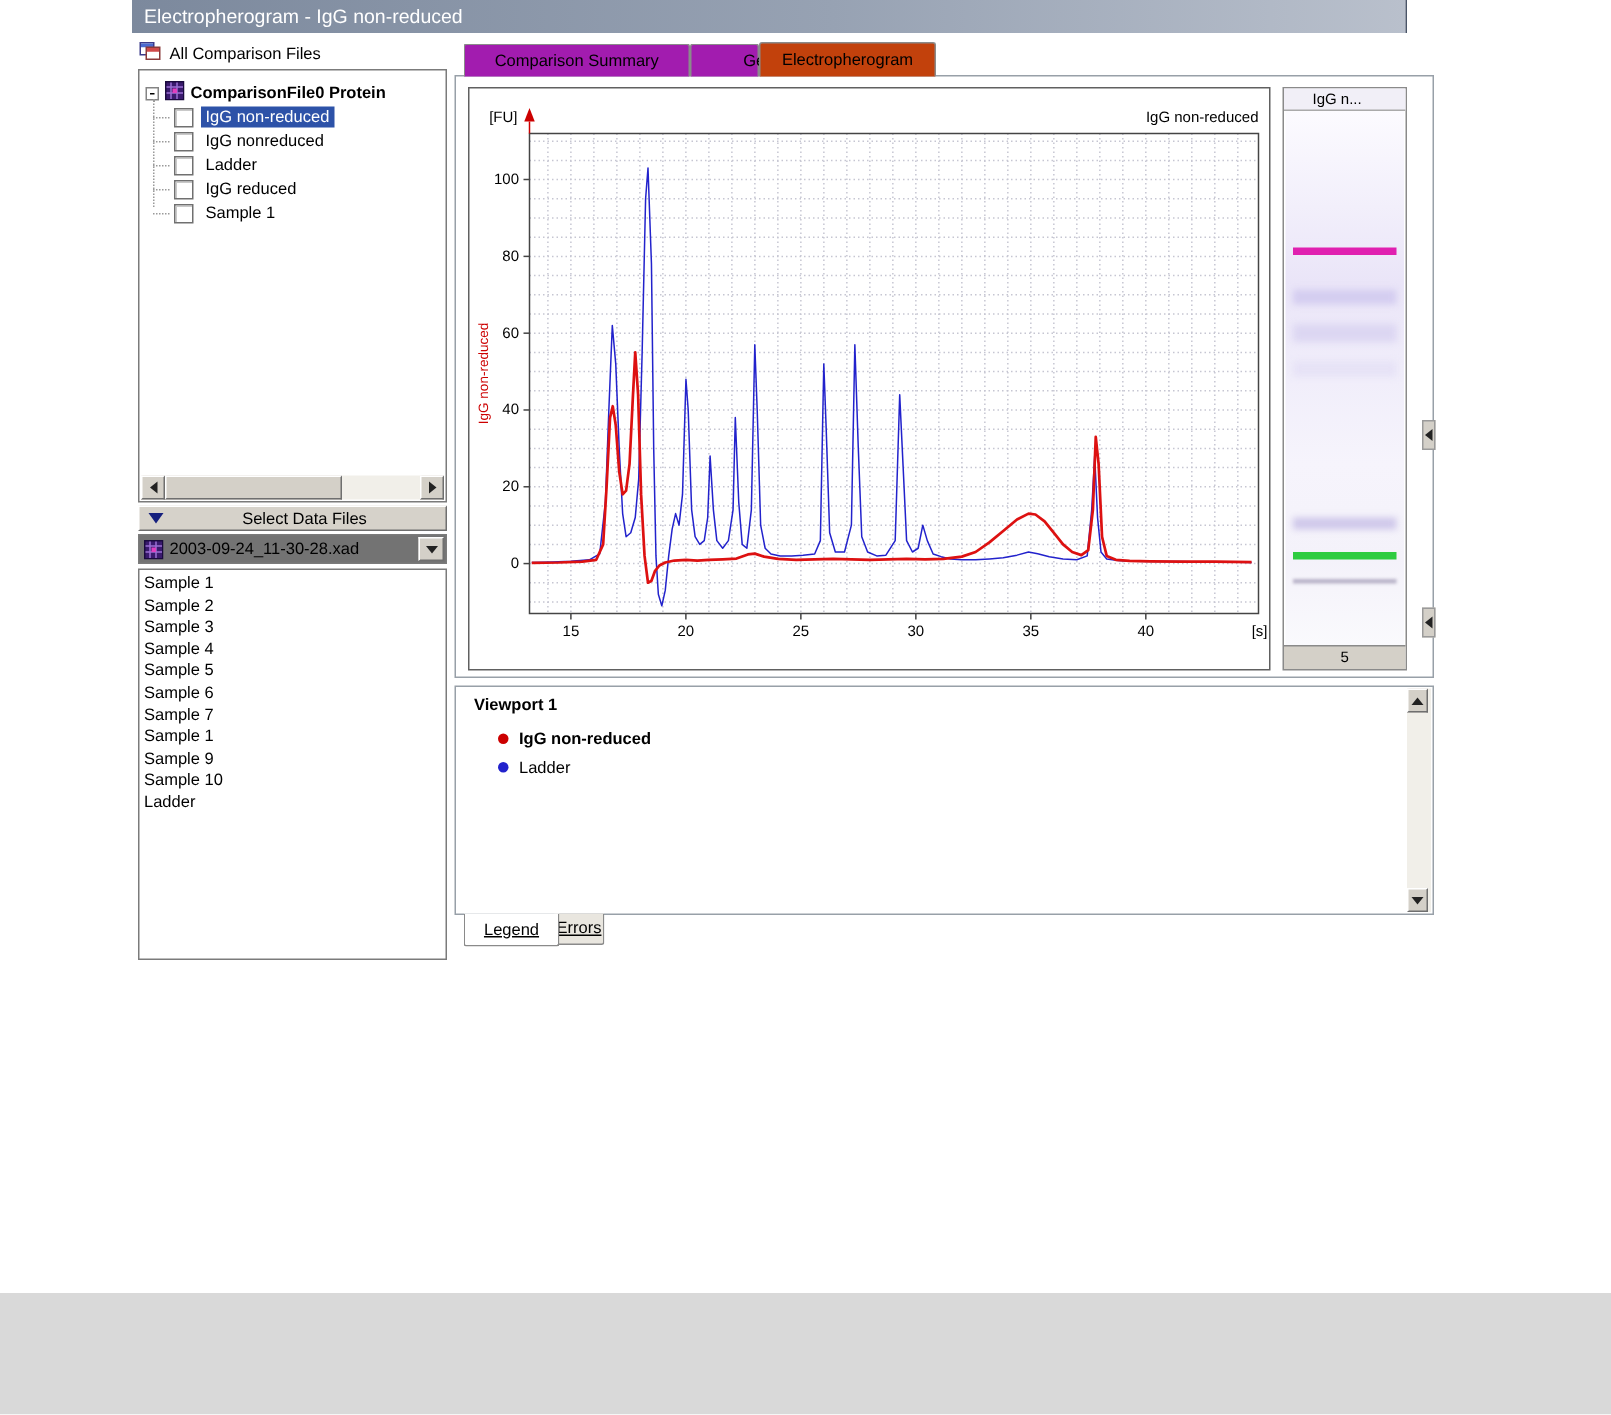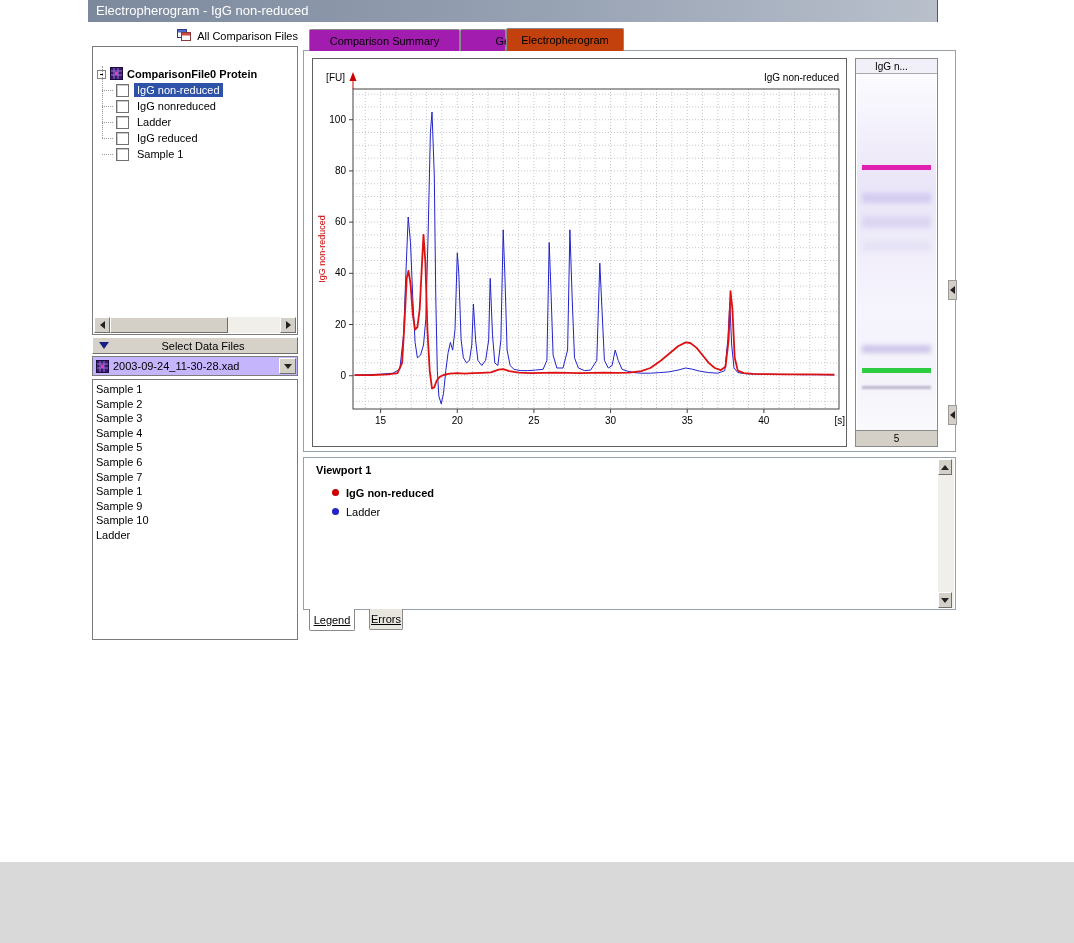--- a/index.html
+++ b/index.html
@@ -5,43 +5,43 @@
   *{margin:0;padding:0;box-sizing:border-box;}
   html,body{width:1074px;height:943px;}
   body{background:#fff;font-family:"Liberation Sans",sans-serif;position:relative;overflow:hidden;color:#000;}
 
   
   .titlebar{position:absolute;left:88px;top:0;width:850px;height:22px;
     background:linear-gradient(90deg,#7c899d 0%,#97a2b3 55%,#b9c0cc 100%);
     color:#fff;font-size:13px;line-height:22px;padding-left:8px;border-right:1px solid #4a5568;white-space:nowrap;}
 
   
-  .acf-header{position:absolute;left:92px;top:27px;width:206px;height:18px;display:flex;align-items:center;gap:5px;font-size:11px;justify-content:flex-end;}
+  .acf-header{position:absolute;left:92px;top:27px;width:206px;height:18px;display:flex;align-items:center;gap:5px;font-size:11px;}
   .tree-box{position:absolute;left:92px;top:46px;width:206px;height:289px;background:#fff;border:1px solid #7b7b7b;}
-  .tree-inner{position:absolute;left:1px;right:1px;top:1px;bottom:17px;overflow:hidden;padding-top:18px;}
+  .tree-inner{position:absolute;left:1px;right:1px;top:1px;bottom:17px;overflow:hidden;padding-top:6px;}
   .tree-root-row{display:flex;align-items:center;height:16px;gap:4px;padding-left:3px;font-weight:bold;font-size:11px;white-space:nowrap;overflow:hidden;}
   .expander{width:9px;height:9px;border:1px solid #848484;background:#fff;position:relative;flex:0 0 auto;}
   .expander i{position:absolute;left:2px;right:2px;top:3px;height:1px;background:#000;}
   .tree-vline{position:absolute;left:8px;top:18px;height:72px;border-left:1px dotted #9a9a9a;}
   .tree-row{display:flex;align-items:center;height:16px;gap:5px;padding-left:22px;font-size:11px;position:relative;white-space:nowrap;}
   .tree-row::before{content:"";position:absolute;left:8px;top:8px;width:11px;border-top:1px dotted #9a9a9a;}
   .checkbox{width:13px;height:13px;background:#fff;border:1px solid #707070;box-shadow:inset 1px 1px 0 #c9c9c9;flex:0 0 auto;}
   .tree-label{padding:0 3px;line-height:14px;}
   .tree-label.selected{background:#2d52a8;color:#fff;}
 
   .hscroll{position:absolute;left:1px;right:1px;bottom:1px;height:16px;background:#f1efe9;display:flex;align-items:stretch;}
   .sb-btn{width:16px;background:#d4d0c8;border:1px solid;border-color:#fff #6f6f6f #6f6f6f #fff;display:flex;align-items:center;justify-content:center;flex:0 0 auto;}
   .sb-thumb{width:118px;background:#d4d0c8;border:1px solid;border-color:#fff #6f6f6f #6f6f6f #fff;flex:0 0 auto;}
   .sb-spacer{flex:1;}
 
   .sdf-header{position:absolute;left:92px;top:337px;width:206px;height:17px;background:#d6d2ca;border:1px solid;border-color:#fff #6f6f6f #6f6f6f #fff;display:flex;align-items:center;font-size:11px;}
   .sdf-label{flex:1;text-align:center;}
   .tri-dn-navy{width:0;height:0;border-left:5px solid transparent;border-right:5px solid transparent;border-top:7px solid #16207e;margin-left:6px;}
 
-  .combo{position:absolute;left:92px;top:356px;width:206px;height:20px;background:#c4b5fd;border:1px solid #7b7b7b;display:flex;align-items:center;}
+  .combo{position:absolute;left:92px;top:356px;width:206px;height:20px;background:#737373;border:1px solid #7b7b7b;display:flex;align-items:center;}
   .combo-text{flex:1;font-size:11px;padding-left:4px;white-space:nowrap;overflow:hidden;}
   .combo-btn{width:17px;height:16px;margin-right:1px;background:#d4d0c8;border:1px solid;border-color:#fff #6f6f6f #6f6f6f #fff;display:flex;align-items:center;justify-content:center;flex:0 0 auto;}
 
   .file-list{position:absolute;left:92px;top:379px;width:206px;height:261px;background:#fff;border:1px solid #7b7b7b;padding:2px 0 0 3px;font-size:11px;overflow:hidden;}
   .file-item{line-height:14.6px;white-space:nowrap;}
 
   
   .tab{position:absolute;top:29px;height:22px;background:#a21caf;border:1px solid #8a8a8a;border-bottom:none;display:flex;align-items:center;justify-content:center;font-size:11px;border-radius:2px 2px 0 0;z-index:2;}
   .tab.active{background:#c2410c;top:28px;height:23px;z-index:5;}
   #tab-comparison{left:309px;width:151px;}
@@ -68,21 +68,21 @@
   .lp-title{position:absolute;left:12px;top:6px;font-weight:bold;font-size:11px;}
   .lp-entries{position:absolute;left:28px;top:27px;display:flex;flex-direction:column;gap:4px;}
   .lp-entry{display:flex;align-items:center;gap:7px;font-size:11px;height:15px;}
   .bullet{width:7px;height:7px;border-radius:50%;flex:0 0 auto;}
   .vscroll{position:absolute;top:1px;bottom:1px;right:1px;width:16px;background:#f1efe9;display:flex;flex-direction:column;}
   .vscroll .sb-btn{width:14px;height:16px;}
   .vs-spacer{flex:1;}
 
   .btab{position:absolute;top:609px;height:21px;background:#e9e6df;border:1px solid #8a8a8a;border-top:none;display:flex;align-items:center;justify-content:center;font-size:11px;text-decoration:underline;border-radius:0 0 2px 2px;z-index:2;}
   .btab.active{background:#fff;height:22px;z-index:5;}
-  #btab-legend{left:309px;width:46px;}
+  #btab-legend{left:309px;width:64px;}
   #btab-errors{left:369px;width:34px;}
 
   .footer{position:absolute;left:0;top:862px;width:1074px;height:81px;background:#d9d9d9;}
 
   
   .tri-left{width:0;height:0;border-top:4px solid transparent;border-bottom:4px solid transparent;border-right:5px solid #222;}
   .tri-right{width:0;height:0;border-top:4px solid transparent;border-bottom:4px solid transparent;border-left:5px solid #222;}
   .tri-up{width:0;height:0;border-left:4px solid transparent;border-right:4px solid transparent;border-bottom:5px solid #222;}
   .tri-dn{width:0;height:0;border-left:4px solid transparent;border-right:4px solid transparent;border-top:5px solid #222;}
 </style>

